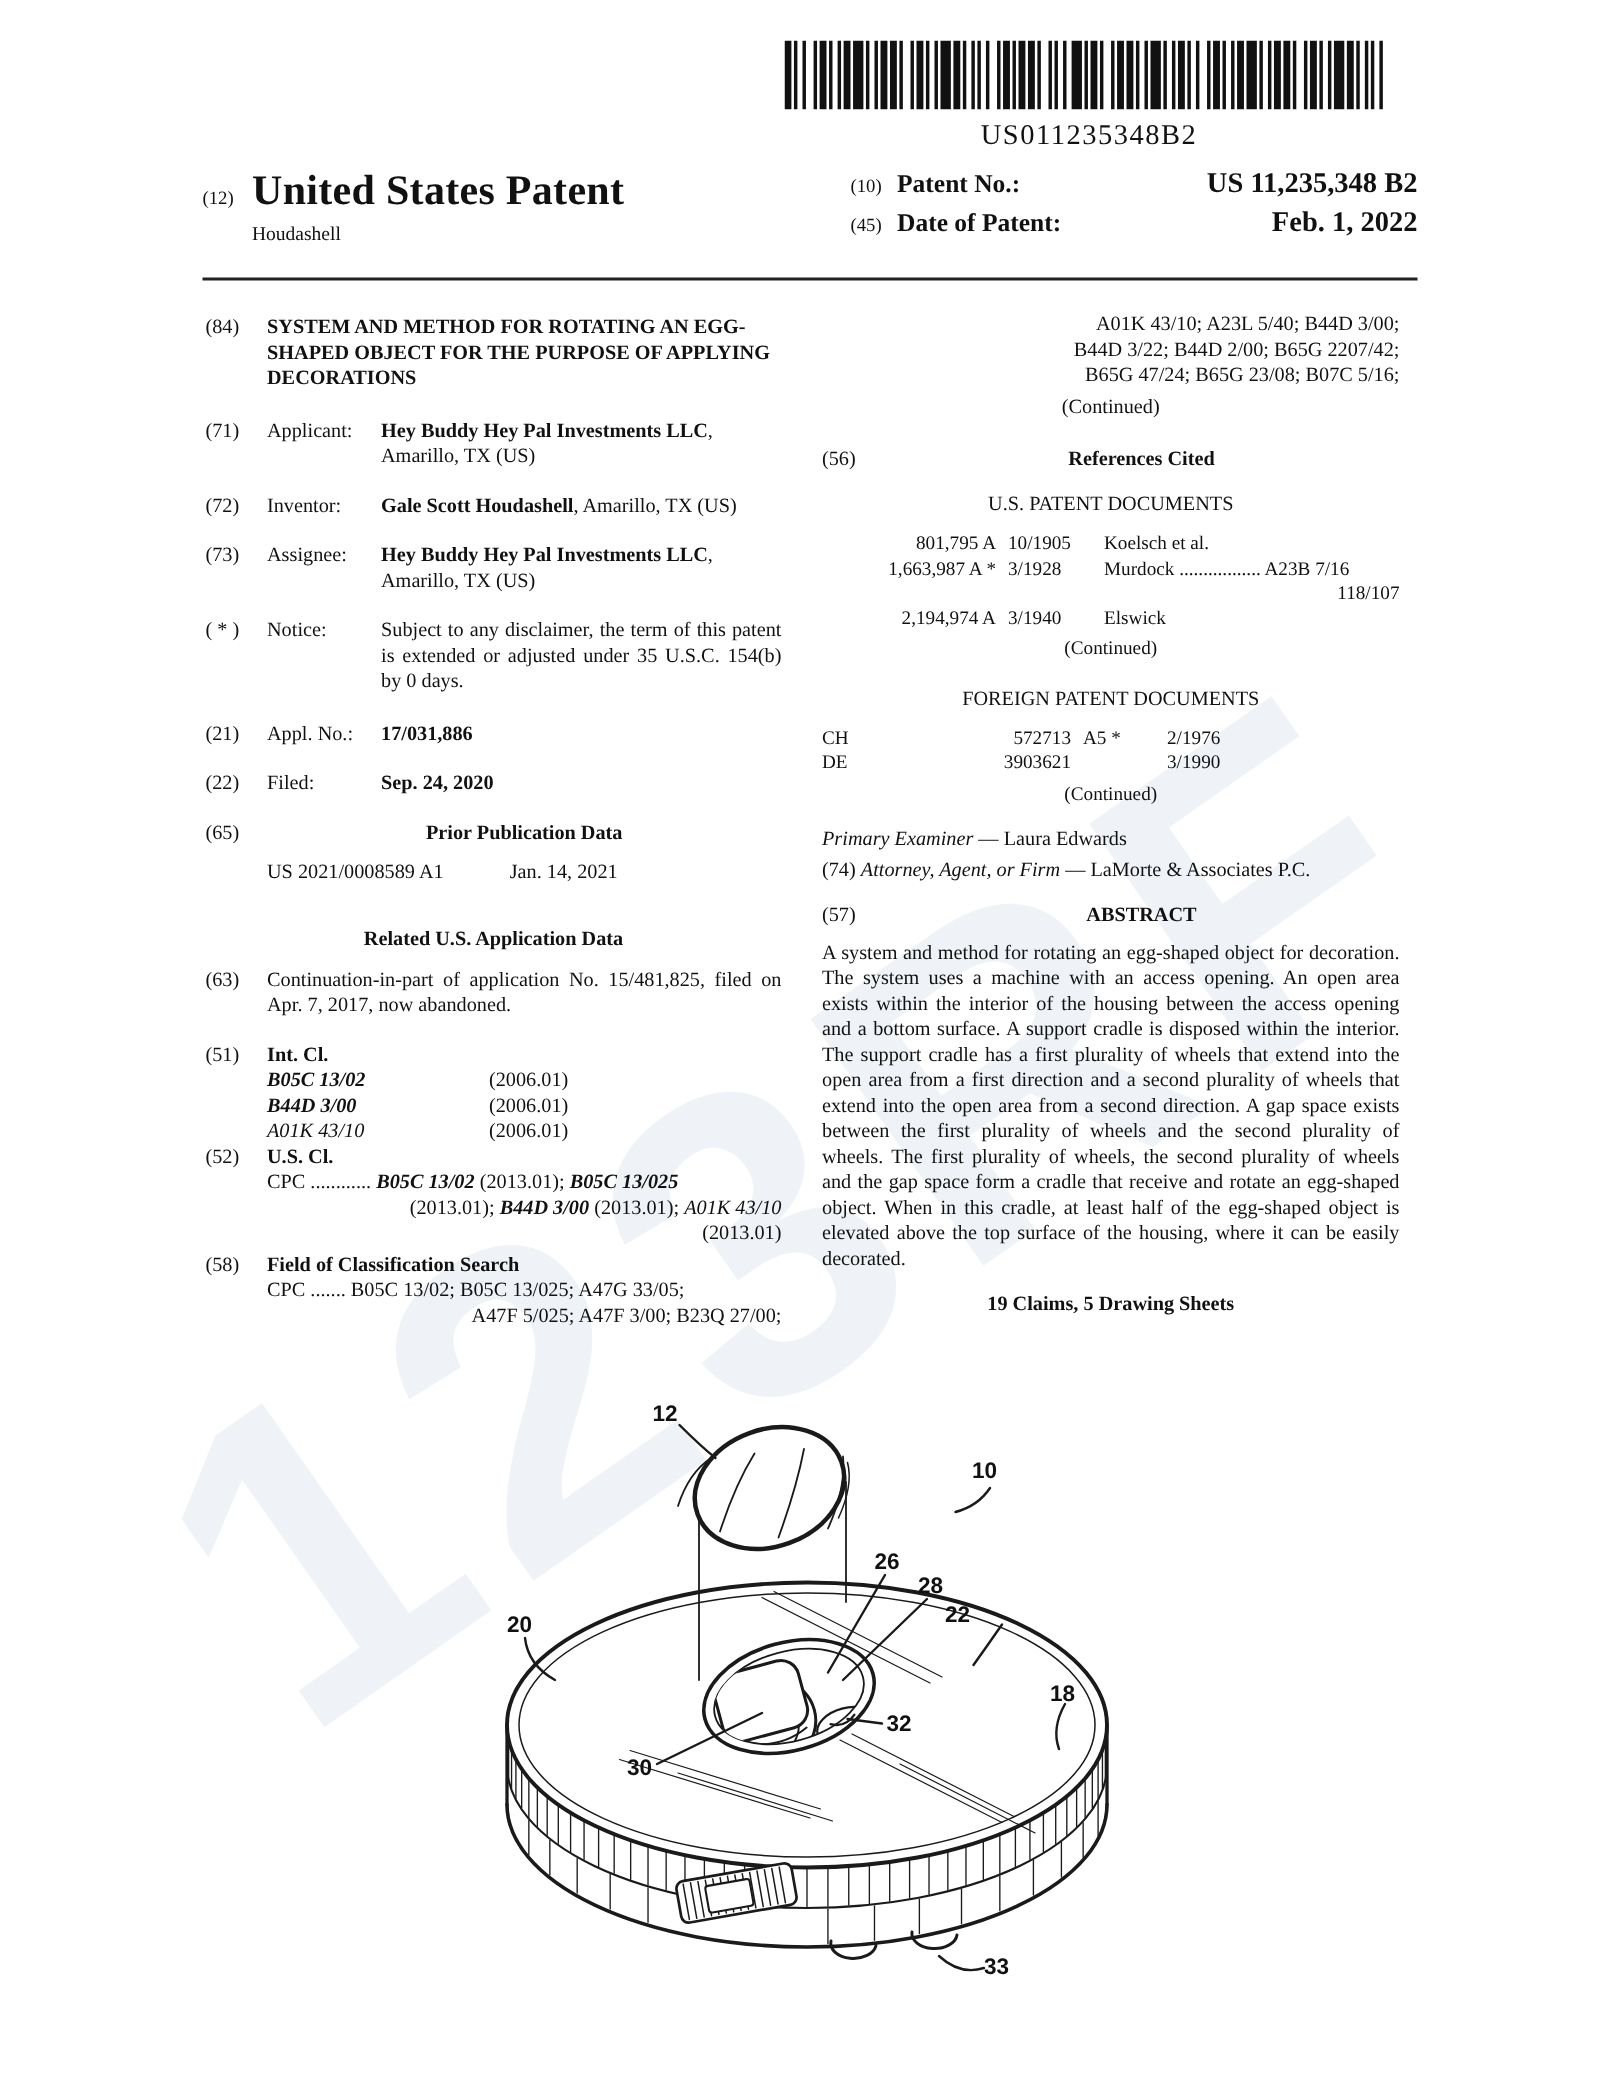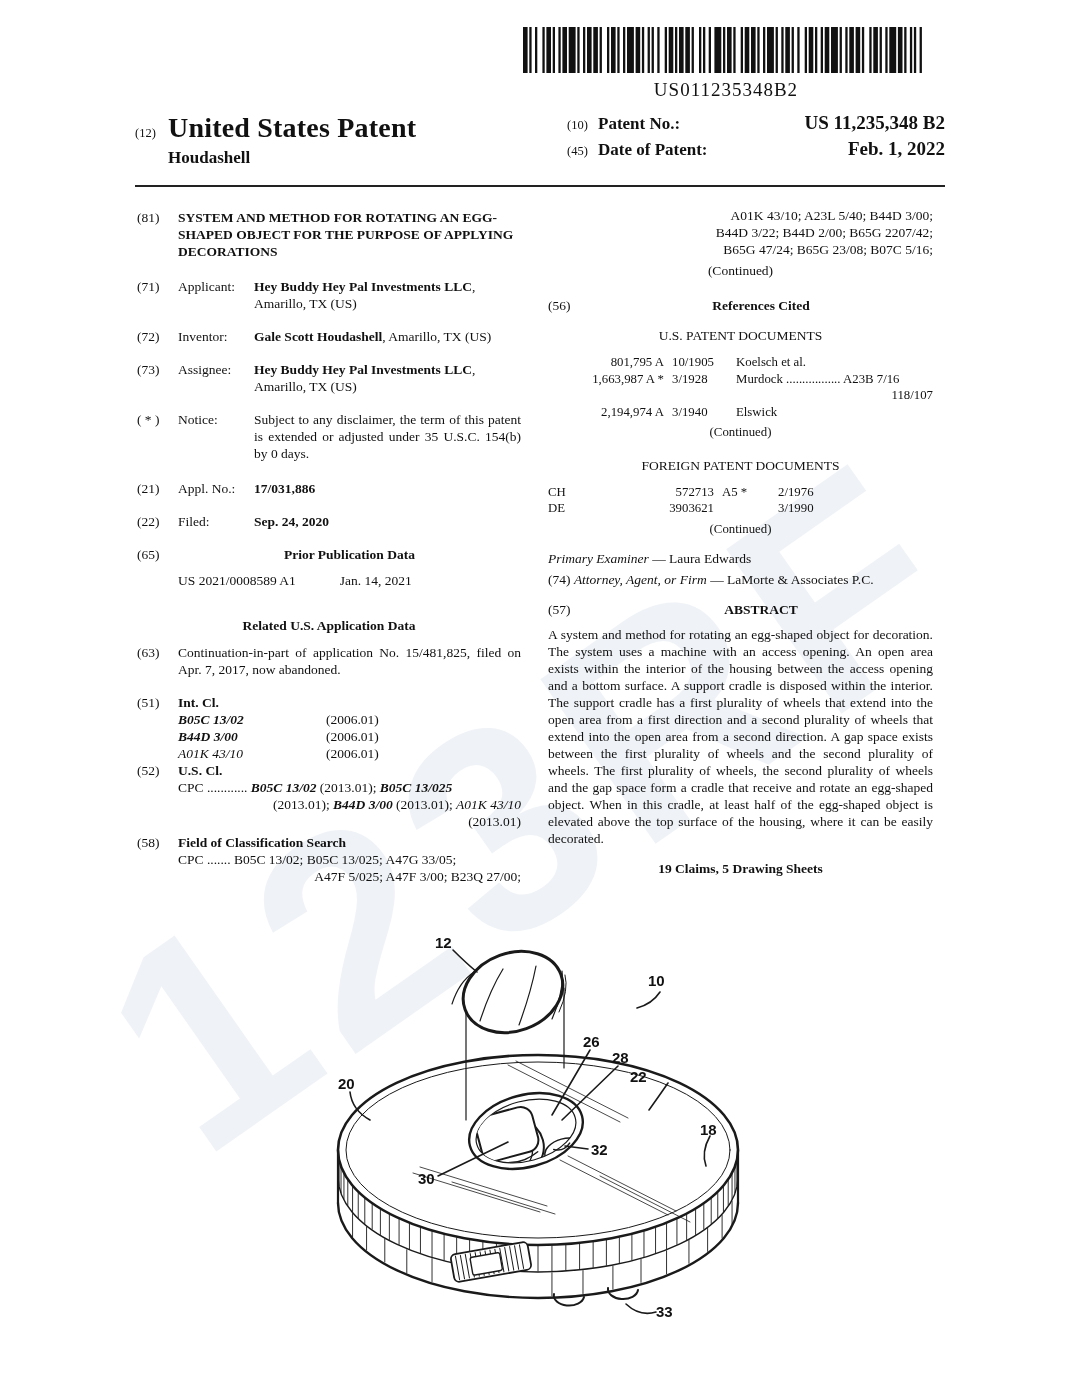--- a/index.html
+++ b/index.html
@@ -13,21 +13,21 @@
              transform:rotate(-35deg);user-select:none;}
   
   .barcode-wrap{position:absolute;left:523px;top:27px;width:406px;z-index:1;}
   .barcode-text{text-align:center;font-size:19px;margin-top:2px;letter-spacing:1px;}
   
   .hdr{position:absolute;left:135px;top:112px;width:810px;z-index:1;display:flex;justify-content:space-between;}
   .fieldnum{font-size:12.5px;}
   .hdr-left .trow{display:flex;align-items:baseline;}
   .hdr-left .fieldnum{width:33px;}
   .us-patent{font-size:28px;font-weight:bold;letter-spacing:0.2px;}
-  .hdr-surname{font-size:17px;font-weight:bold;margin:4px 0 0 33px;}
+  .hdr-surname{font-size:13px;font-weight:normal;margin:4px 0 0 33px;}
   .hdr-right{width:378px;}
   .hdr-row{display:flex;align-items:baseline;margin-bottom:4px;}
   .hdr-row .fieldnum{width:31px;}
   .hdr-lbl{font-size:17px;font-weight:bold;}
   .hdr-val{font-size:19px;font-weight:bold;margin-left:auto;}
   .rule{position:absolute;left:135px;top:185px;width:810px;height:2px;background:#222;z-index:1;}
   
   .col-left{position:absolute;left:137px;top:207px;width:384px;font-size:13.5px;line-height:17px;z-index:1;}
   .col-right{position:absolute;left:548px;top:207px;width:385px;font-size:13.5px;line-height:17px;z-index:1;}
   .b-row{display:flex;}
@@ -163,21 +163,21 @@
         <span class="hdr-val">Feb. 1, 2022</span>
       </div>
     </div>
   </div>
 
   <div class="rule"></div>
 
   <div class="col-left">
 
     <div class="b-row title-blk">
-      <span class="num">(81)</span>
+      <span class="num">(84)</span>
       <span class="cnt bold">SYSTEM AND METHOD FOR ROTATING AN EGG-SHAPED OBJECT FOR THE PURPOSE OF APPLYING DECORATIONS</span>
     </div>
 
     <div class="b-row mt18">
       <span class="num">(71)</span>
       <span class="cnt" style="display:flex;">
         <span class="lbl">Applicant:</span>
         <span class="val"><span class="bold">Hey Buddy Hey Pal Investments LLC</span><span>, Amarillo, TX (US)</span></span>
       </span>
     </div>

